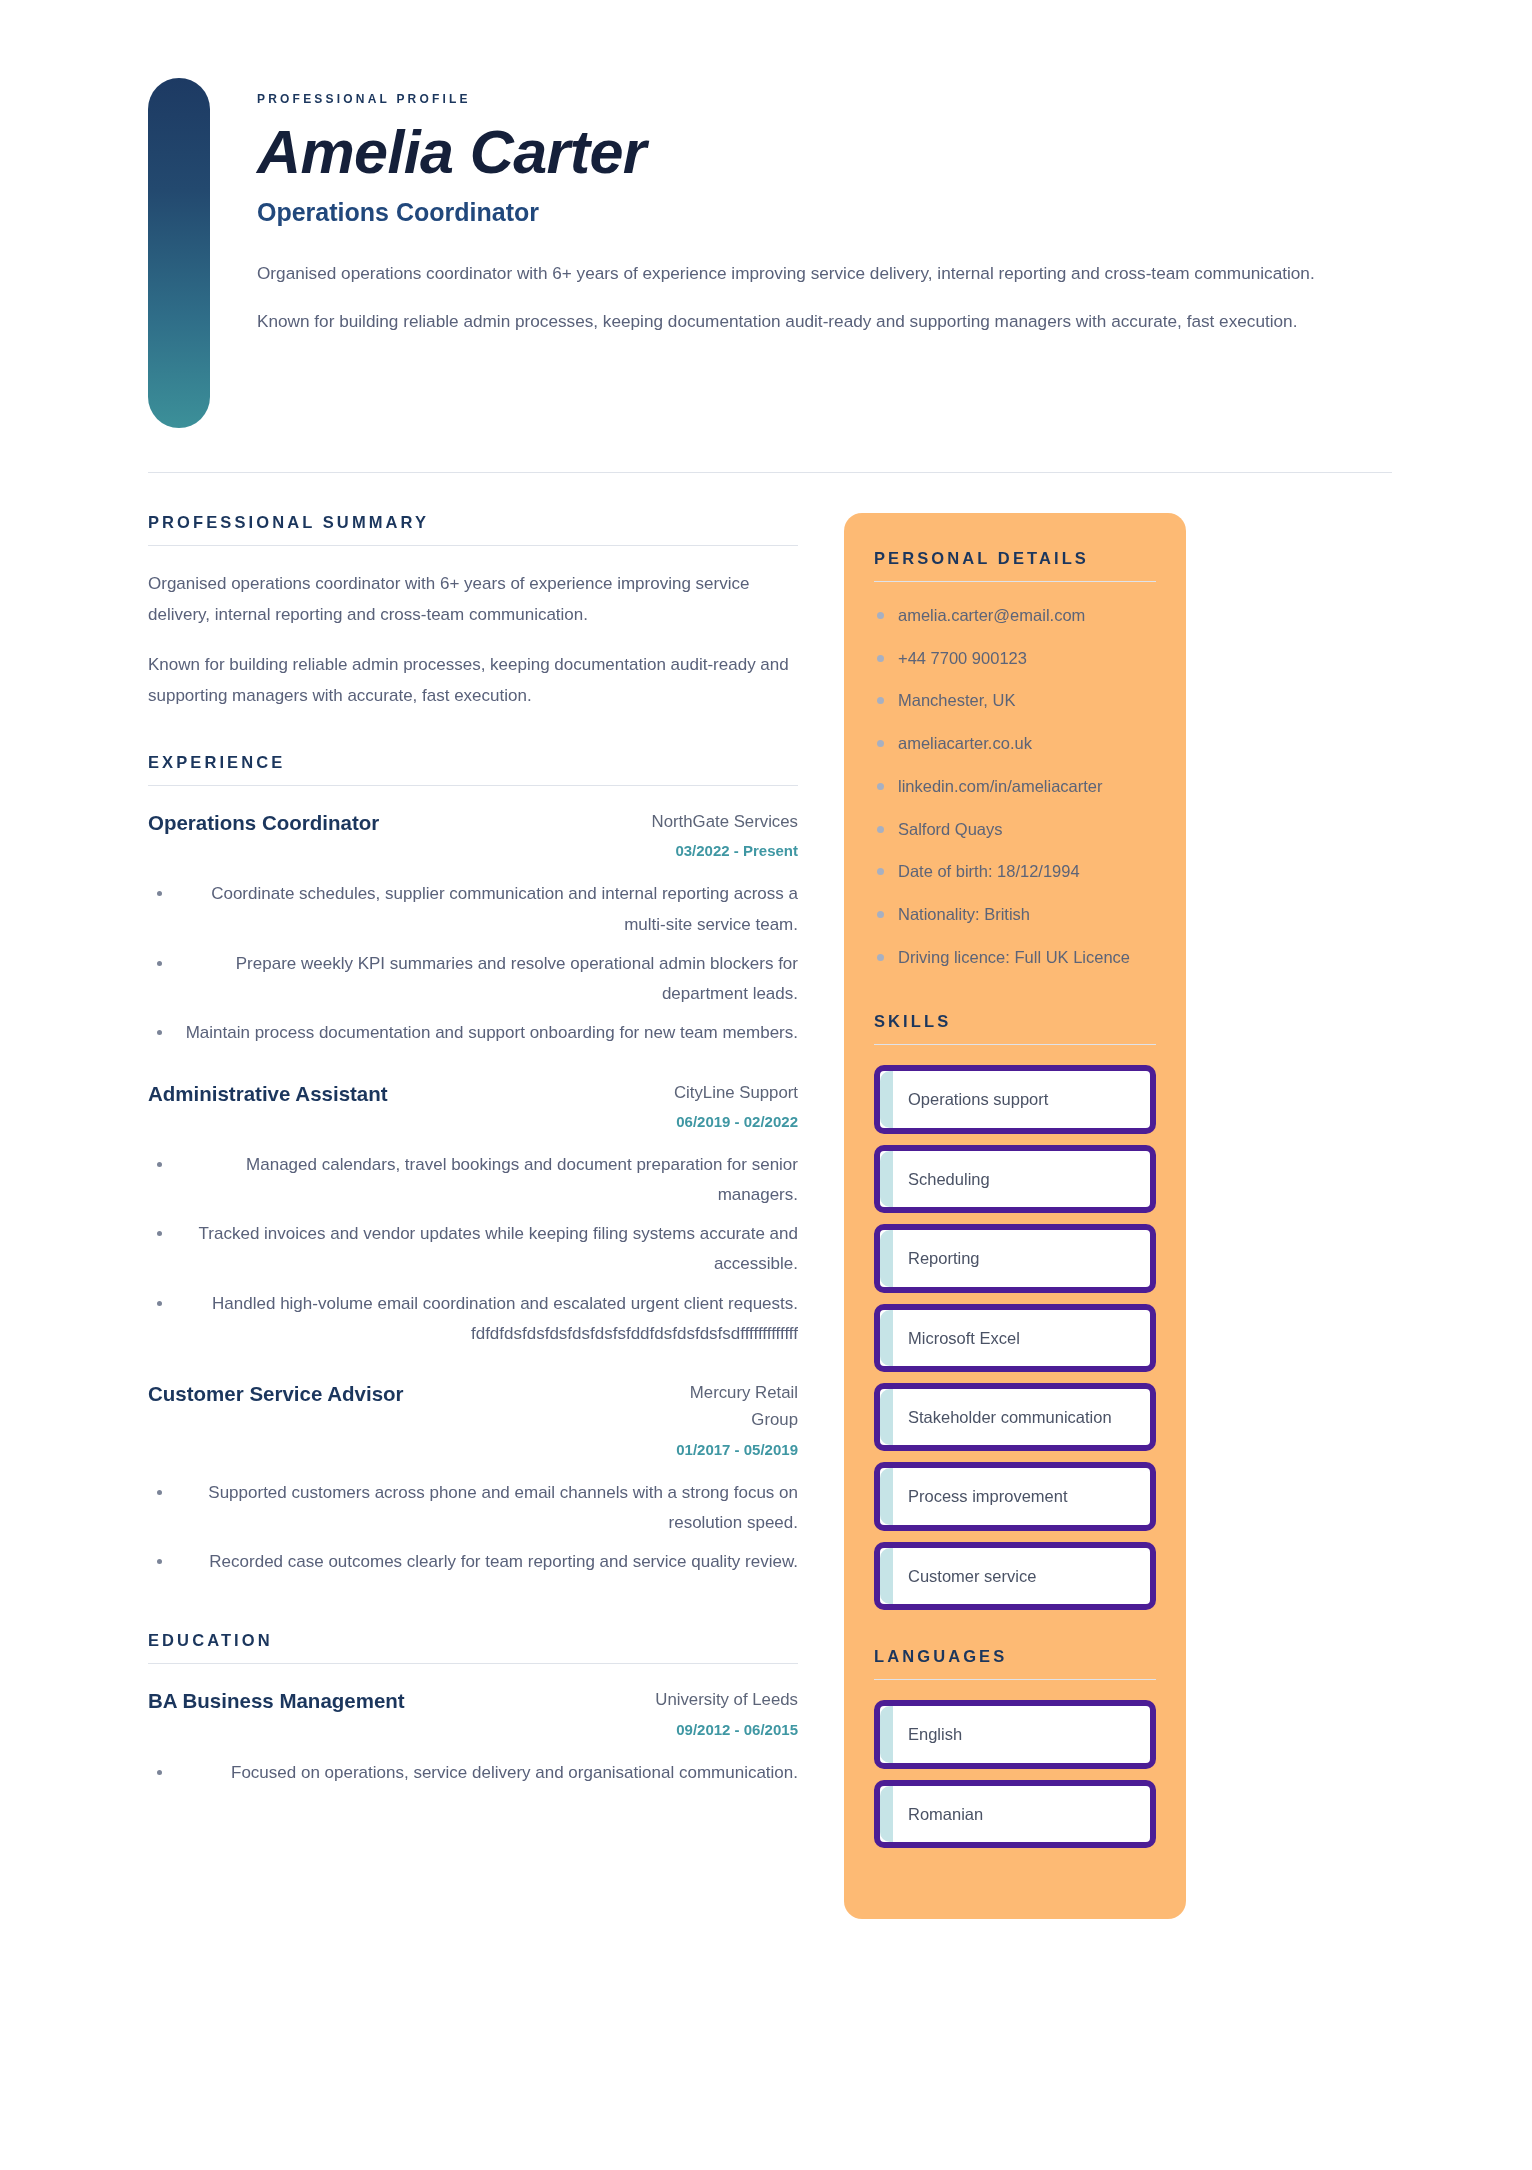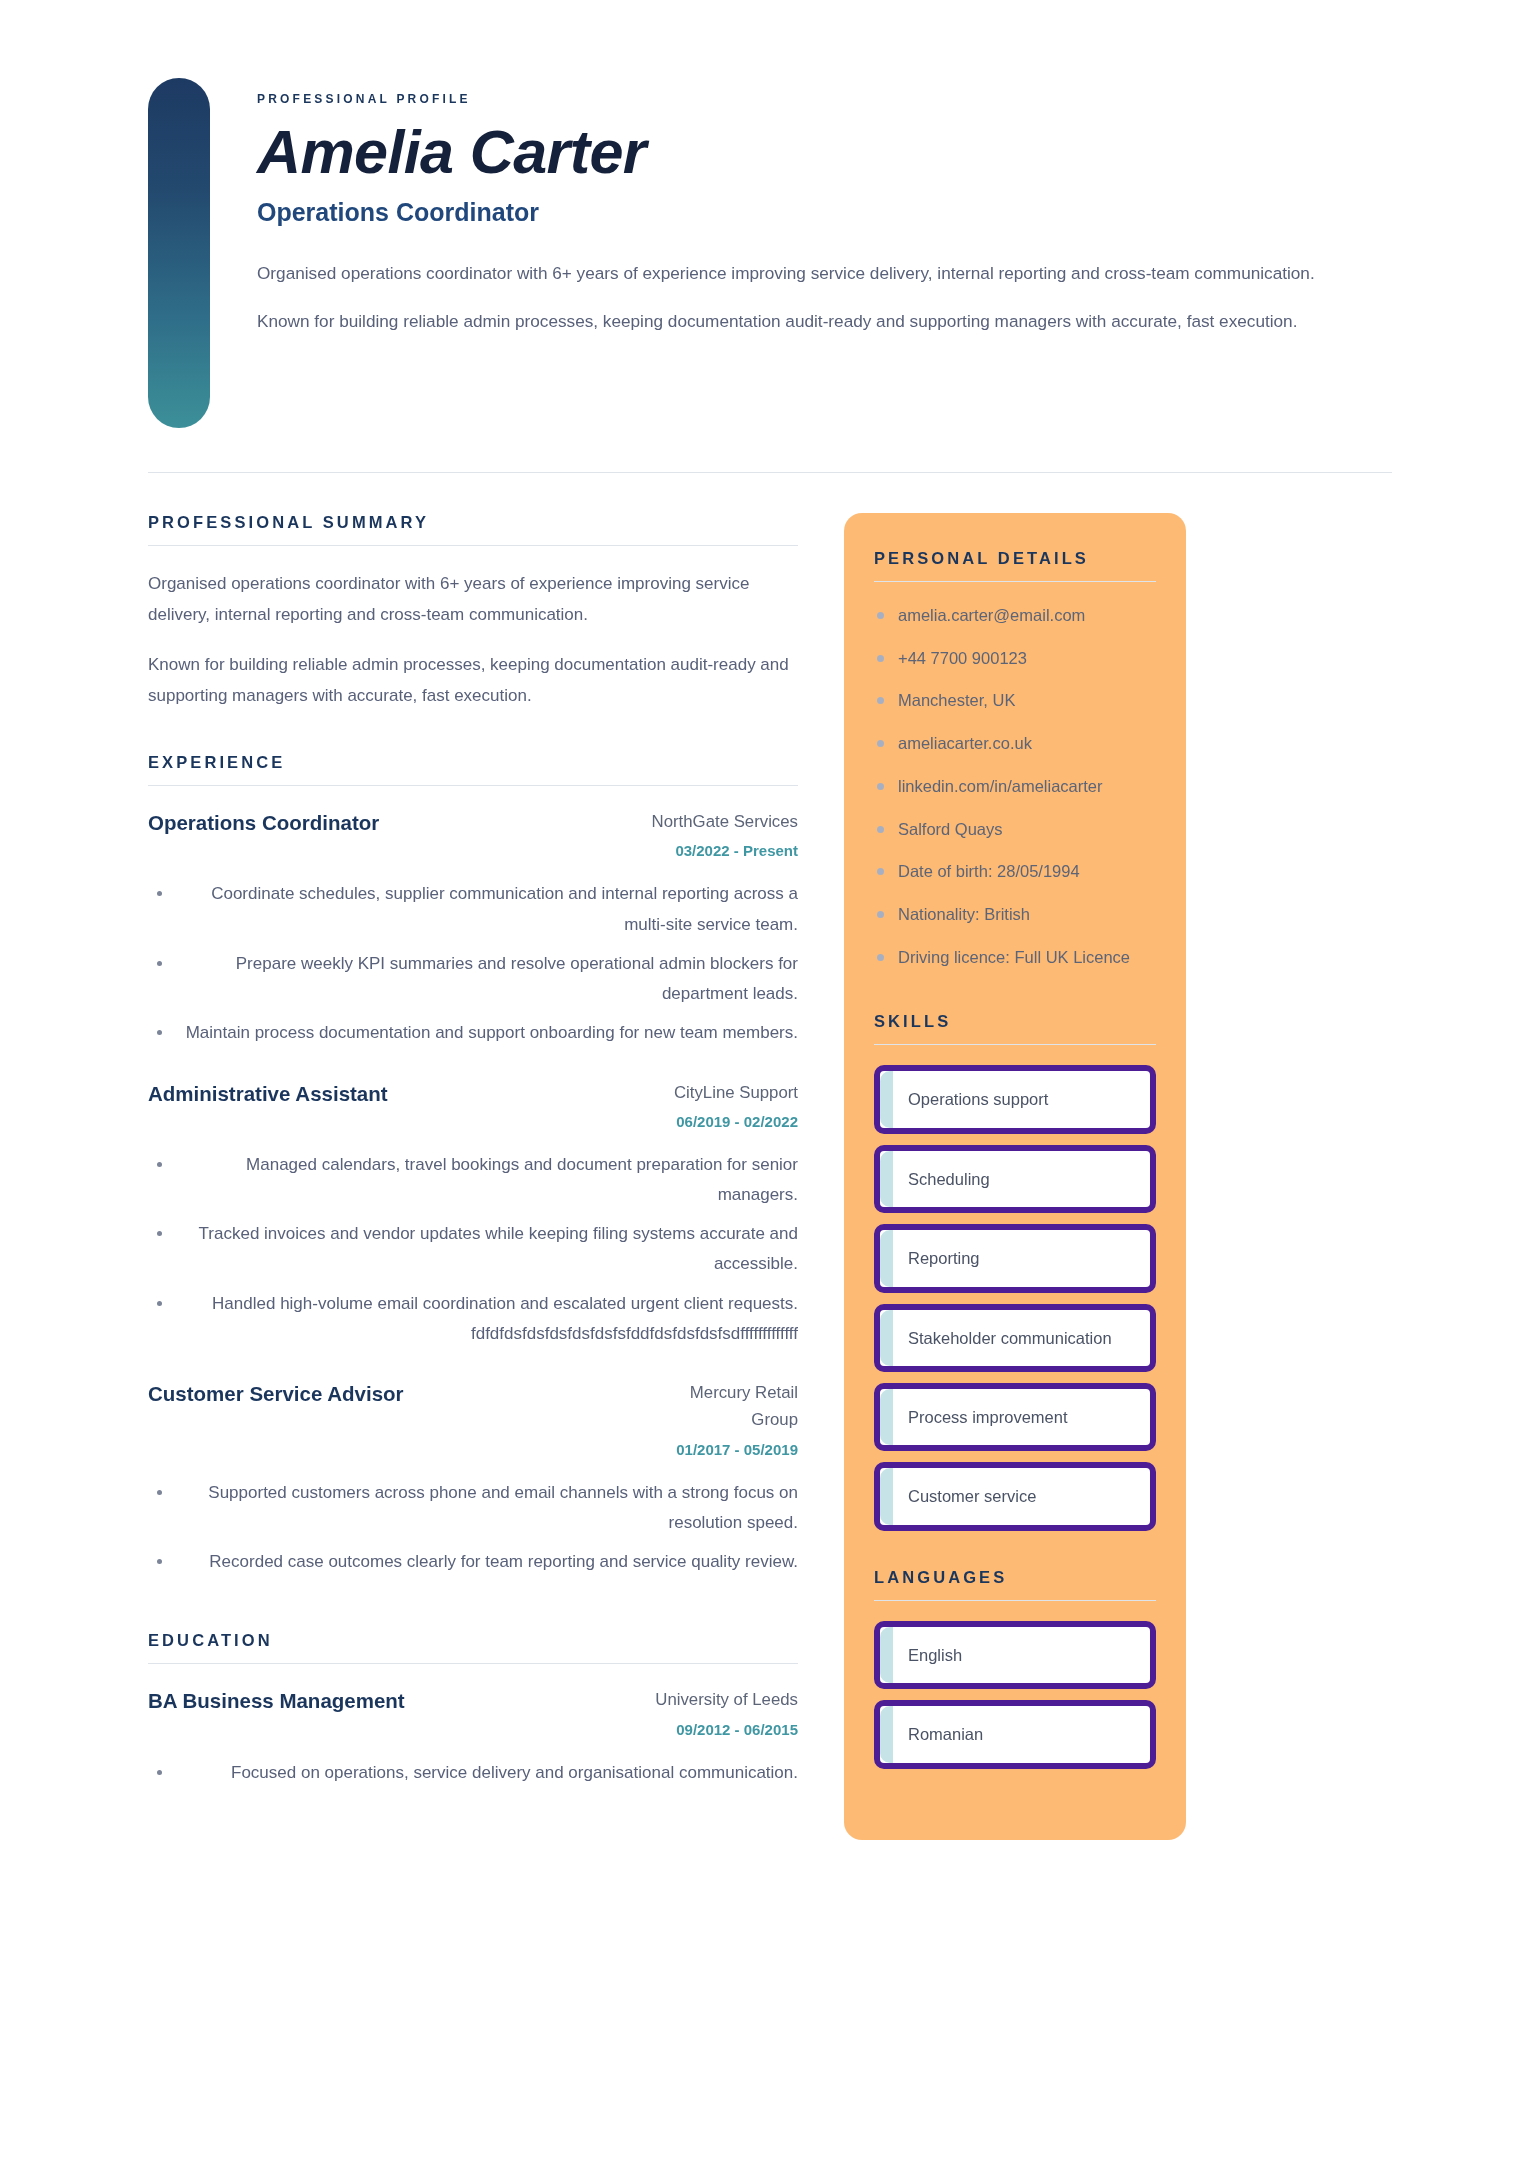--- a/index.html
+++ b/index.html
@@ -366,35 +366,36 @@
         <div>
           <div class="side-title">PERSONAL DETAILS</div>
           <div class="side-rule"></div>
           <ul class="detail-list">
             <li>amelia.carter@email.com</li>
             <li>+44 7700 900123</li>
             <li>Manchester, UK</li>
             <li>ameliacarter.co.uk</li>
             <li>linkedin.com/in/ameliacarter</li>
             <li>Salford Quays</li>
-            <li>Date of birth: 28/05/1994</li>
+            <li>Date of birth: 18/12/1994</li>
             <li>Nationality: British</li>
             <li>Driving licence: Full UK Licence</li>
           </ul>
         </div>
 
         <div class="side-block-gap"></div>
 
         <div>
           <div class="side-title">SKILLS</div>
           <div class="side-rule"></div>
           <div>
             <div class="chip">Operations support</div>
             <div class="chip">Scheduling</div>
             <div class="chip">Reporting</div>
+            <div class="chip">Microsoft Excel</div>
             <div class="chip">Stakeholder communication</div>
             <div class="chip">Process improvement</div>
             <div class="chip">Customer service</div>
           </div>
         </div>
 
         <div class="side-block-gap"></div>
 
         <div>
           <div class="side-title">LANGUAGES</div>

